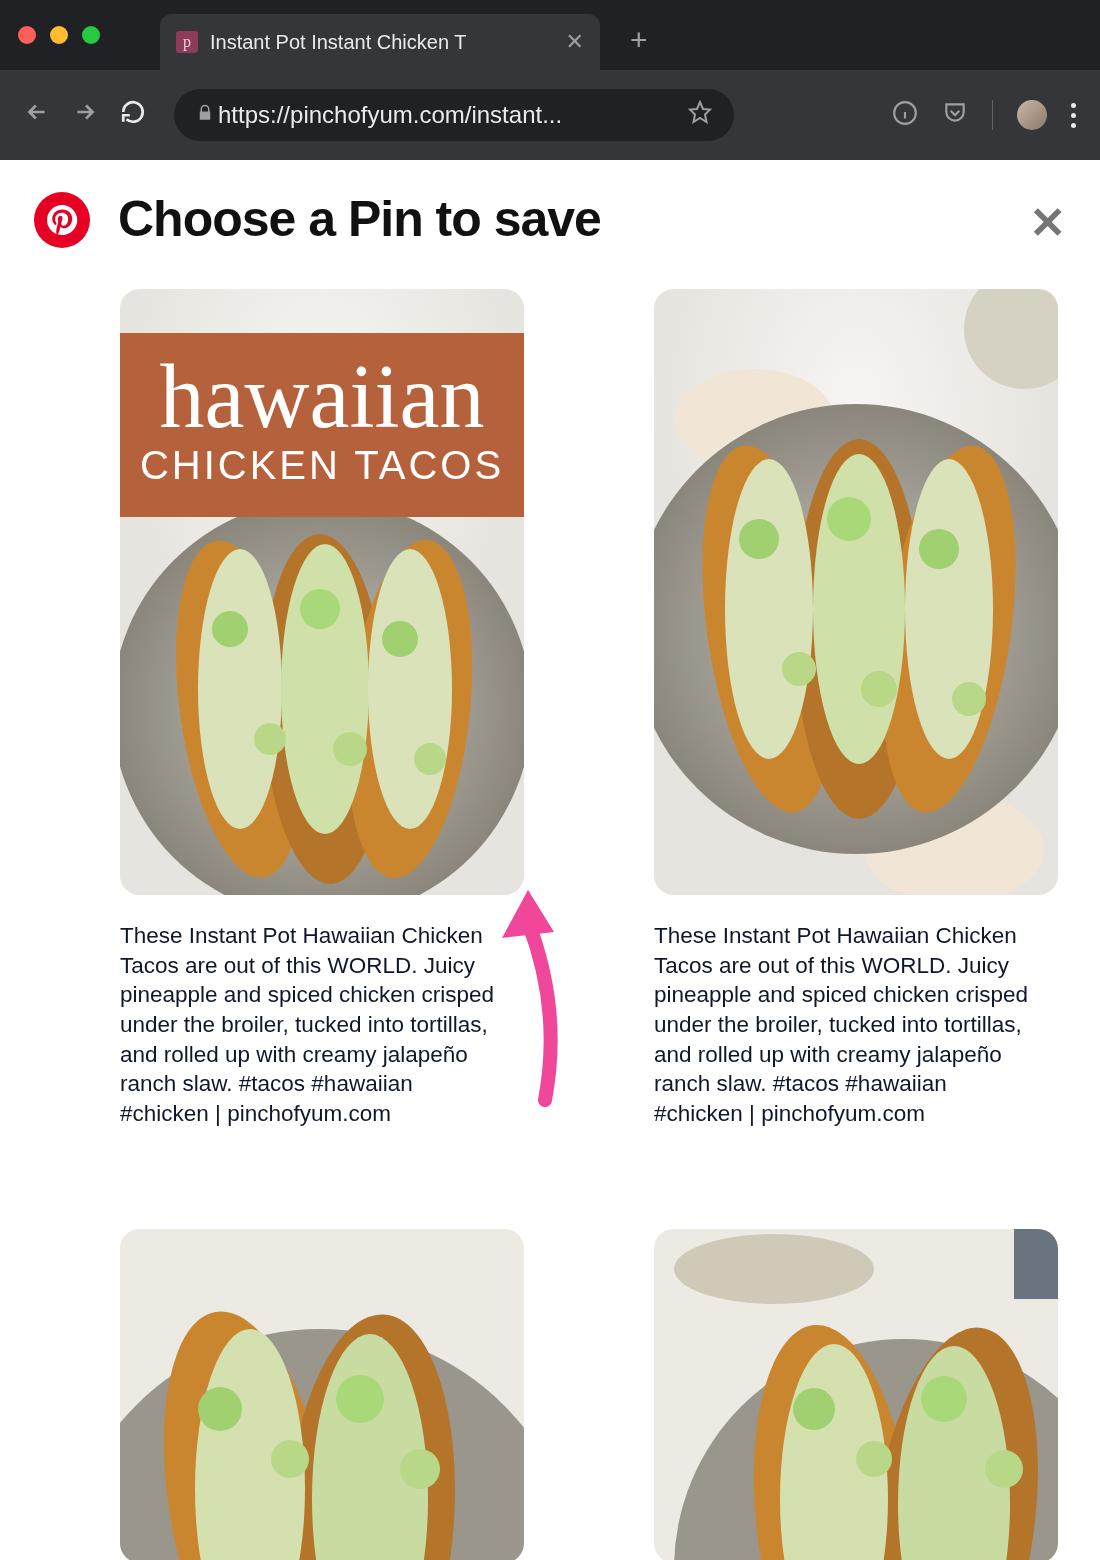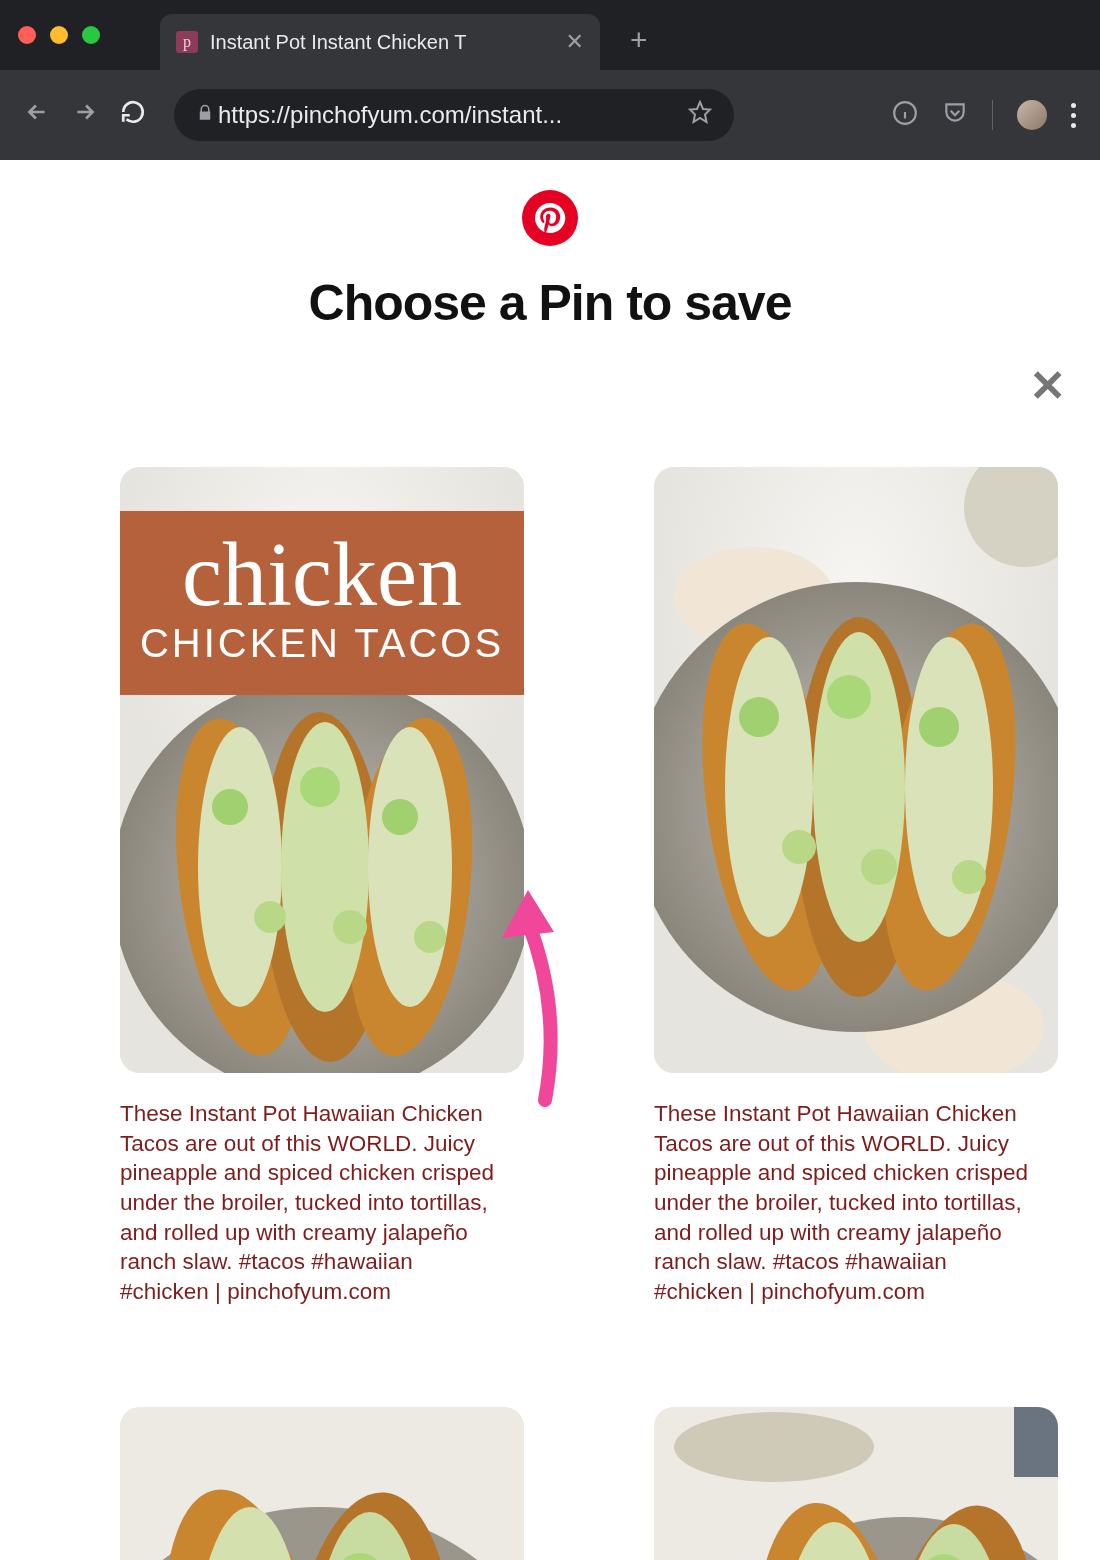--- a/index.html
+++ b/index.html
@@ -119,24 +119,23 @@
   width: 5px; height: 5px; background: #e8eaed; border-radius: 50%;
 }
 
 
 .page {
   background: #fff;
   padding: 30px 34px 0 34px;
 }
 .page-header {
   display: flex;
-  align-items: center;
+  align-items: flex-end;
   gap: 28px;
-  margin-bottom: 56px;
-  flex-direction: column;
+  margin-bottom: 41px;
 }
 .pinterest-logo {
   width: 56px; height: 56px; border-radius: 50%;
   background: #e60023;
   display: flex; align-items: center; justify-content: center;
   color: #fff; font-family: Georgia, serif;
   font-size: 40px; font-weight: bold;
 }
 .page-title {
   font-size: 50px;
@@ -162,21 +161,21 @@
   width: 404px; height: 606px;
   border-radius: 20px;
   background: #eee;
   overflow: hidden;
   position: relative;
 }
 .pin-desc {
   margin-top: 26px;
   font-size: 22.5px;
   line-height: 1.32;
-  color: #7f1d1d;
+  color: #0f172a;
   max-width: 380px;
 }
 .pin-image.small {
   height: 334px;
 }
 
 
 .taco-svg { width: 100%; height: 100%; display: block; }
 
 .overlay-title {
@@ -315,21 +314,21 @@
             <ellipse cx="290" cy="400" rx="42" ry="140" fill="#d9e2b8"></ellipse>
             <circle cx="110" cy="340" r="18" fill="#a0d070"></circle>
               <circle cx="150" cy="450" r="16" fill="#b8d888"></circle>
             <circle cx="200" cy="320" r="20" fill="#a8d878"></circle>
               <circle cx="230" cy="460" r="17" fill="#b8d888"></circle>
             <circle cx="280" cy="350" r="18" fill="#a0d070"></circle>
               <circle cx="310" cy="470" r="16" fill="#b8d888"></circle>
           </g>
         </svg>
         <div class="overlay-title">
-          <div class="line1">chicken</div>
+          <div class="line1">hawaiian</div>
           <div class="line2">CHICKEN TACOS</div>
         </div>
       </div>
       <div class="pin-desc">These Instant Pot Hawaiian Chicken Tacos are out of this WORLD. Juicy pineapple and spiced chicken crisped under the broiler, tucked into tortillas, and rolled up with creamy jalapeño ranch slaw. #tacos #hawaiian #chicken | pinchofyum.com</div>
     </div>
 
     <div class="pin-card">
       <div class="pin-image">
         <svg class="taco-svg" viewBox="0 0 404 606" preserveAspectRatio="xMidYMid slice">
           <rect width="404" height="606" fill="url(#marble1)"></rect>

